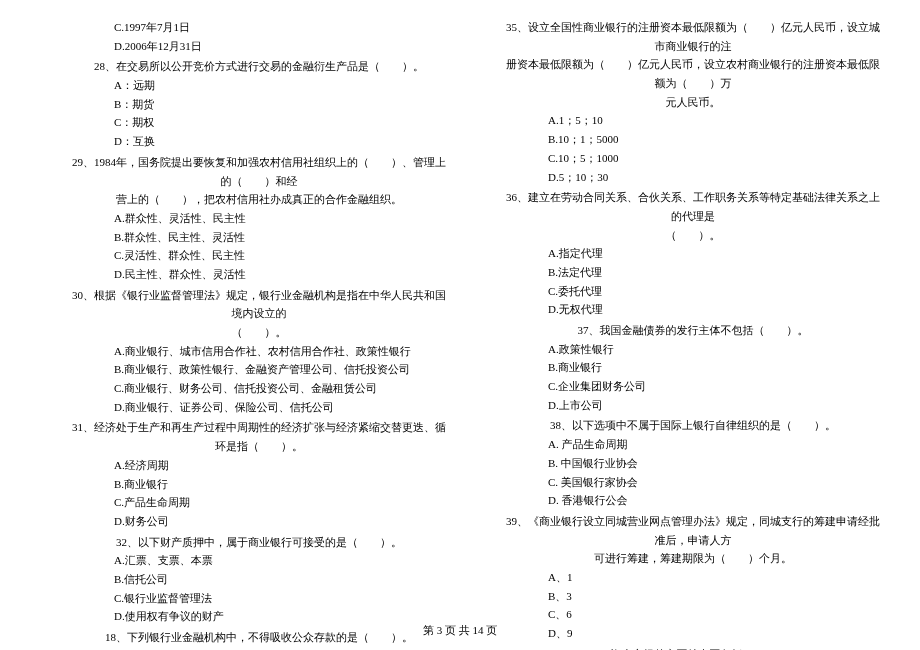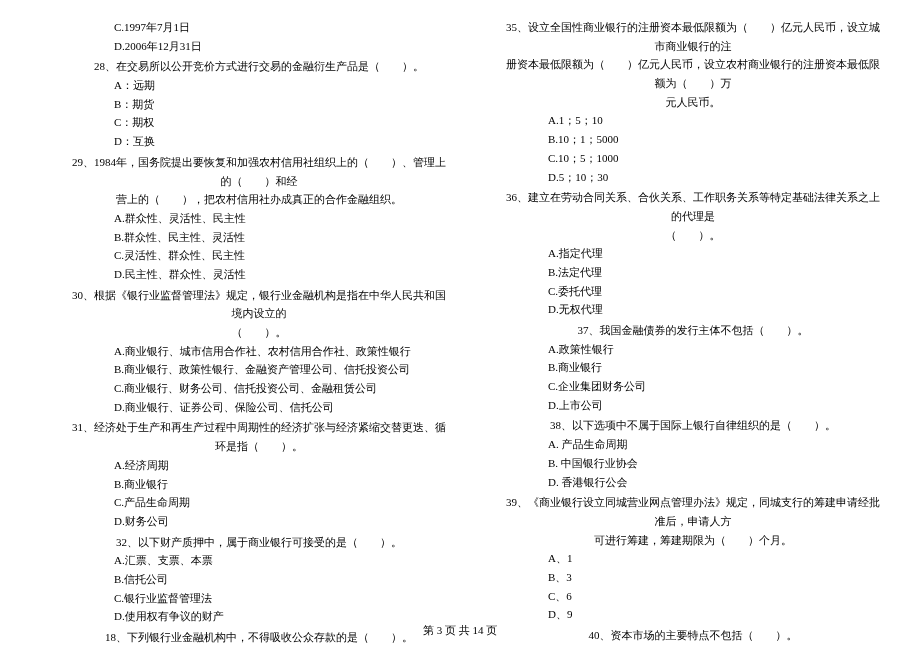--- a/index.html
+++ b/index.html
@@ -128,20 +128,21 @@
       <div class="opt">A.政策性银行</div>
       <div class="opt">B.商业银行</div>
       <div class="opt">C.企业集团财务公司</div>
       <div class="opt">D.上市公司</div>
     </div>
 
     <div class="q">
       <div class="q-stem">38、以下选项中不属于国际上银行自律组织的是（　　）。</div>
       <div class="opt">A. 产品生命周期</div>
       <div class="opt">B. 中国银行业协会</div>
+      <div class="opt">C. 美国银行家协会</div>
       <div class="opt">D. 香港银行公会</div>
     </div>
 
     <div class="q">
       <div class="q-stem">39、《商业银行设立同城营业网点管理办法》规定，同城支行的筹建申请经批准后，申请人方</div>
       <div class="q-stem">可进行筹建，筹建期限为（　　）个月。</div>
       <div class="opt">A、1</div>
       <div class="opt">B、3</div>
       <div class="opt">C、6</div>
       <div class="opt">D、9</div>

